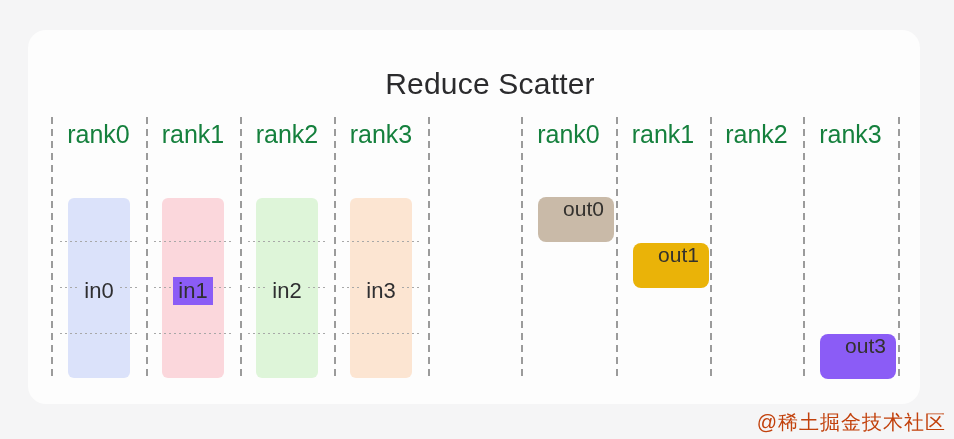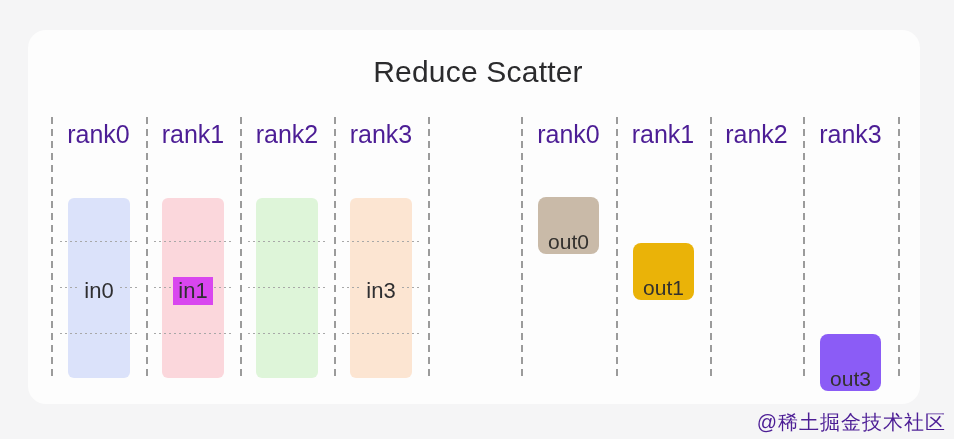--- a/index.html
+++ b/index.html
@@ -18,40 +18,40 @@
     position: absolute;
     left: 28px; top: 30px;
     width: 892px; height: 374px;
     background: #fdfdfd;
     border-radius: 18px;
   }
   .layer { position: absolute; inset: 0; }
   .title {
     position: absolute;
     left: 0; top: 21px; width: 100%;
-    margin: 4px;
+    margin: 16px;
     text-align: center;
     font-size: 30px;
     font-weight: 500;
     color: #2b2b2d;
     letter-spacing: 0.2px;
   }
   .vline {
     position: absolute;
     top: 87px;
     width: 2px; height: 262px;
     background: repeating-linear-gradient(180deg, #9b9b9b 0 7px, transparent 7px 12px);
   }
   .rank-label {
     position: absolute;
     top: 88px; height: 32px;
     line-height: 32px;
     text-align: center;
     font-size: 25px;
-    color: #4c1d95;
+    color: #15803d;
     white-space: nowrap;
   }
   .in-bar {
     position: absolute;
     top: 168px;
     width: 62px; height: 180px;
     border-radius: 6px;
   }
   .dots {
     position: absolute;
@@ -68,35 +68,36 @@
   }
   .in-label {
     display: inline-block;
     padding: 0 5px;
     font-size: 22px;
     color: #2f2f31;
     line-height: 28px;
   }
   .out-box {
     position: absolute;
-    width: 61px; height: 57px;
+    width: 61px; height: 45px;
     border-radius: 8px;
     display: flex;
-    align-items: flex-end;
+    align-items: flex-start;
     justify-content: center;
+    padding-left: 15px;
   }
   .out-label {
     font-size: 21px;
     color: #33312e;
   }
   .watermark {
     position: absolute;
     right: 8px; top: 409px;
     font-size: 20px;
-    color: #4c1d95;
+    color: #c2410c;
     letter-spacing: 1px;
     white-space: nowrap;
   }
 </style>
 </head>
 <body>
 
 <div class="canvas">
   <div class="card">
 
@@ -120,27 +121,30 @@
       <div class="dots" style="left:32px;top:303px"></div>
       <div class="in-label-row" style="left:40px">
         <span class="in-label" style="background-color: rgb(219, 226, 250);">in0</span>
       </div>
 
       <div class="in-bar" style="left: 134px; background-color: rgb(251, 215, 220);"></div>
       <div class="dots" style="left:126px;top:211px"></div>
       <div class="dots" style="left:126px;top:257px"></div>
       <div class="dots" style="left:126px;top:303px"></div>
       <div class="in-label-row" style="left:134px">
-        <span class="in-label" style="background-color: #d946ef;">in1</span>
+        <span class="in-label" style="background-color: #8b5cf6;">in1</span>
       </div>
 
       <div class="in-bar" style="left: 228px; background-color: rgb(222, 245, 217);"></div>
       <div class="dots" style="left:220px;top:211px"></div>
       <div class="dots" style="left:220px;top:257px"></div>
       <div class="dots" style="left:220px;top:303px"></div>
+      <div class="in-label-row" style="left:228px">
+        <span class="in-label" style="background-color: rgb(222, 245, 217);">in2</span>
+      </div>
 
       <div class="in-bar" style="left: 322px; background-color: rgb(252, 229, 210);"></div>
       <div class="dots" style="left:314px;top:211px"></div>
       <div class="dots" style="left:314px;top:257px"></div>
       <div class="dots" style="left:314px;top:303px"></div>
       <div class="in-label-row" style="left:322px">
         <span class="in-label" style="background-color: rgb(252, 229, 210);">in3</span>
       </div>
     </div>
 

